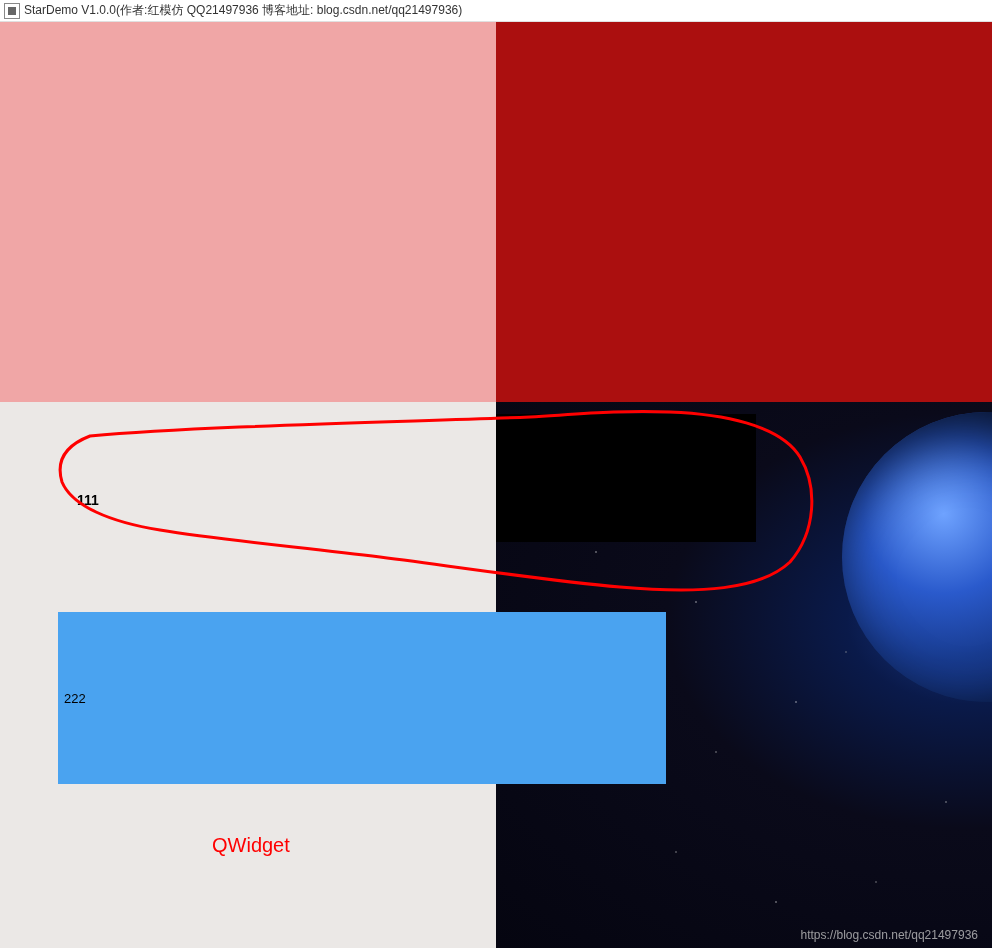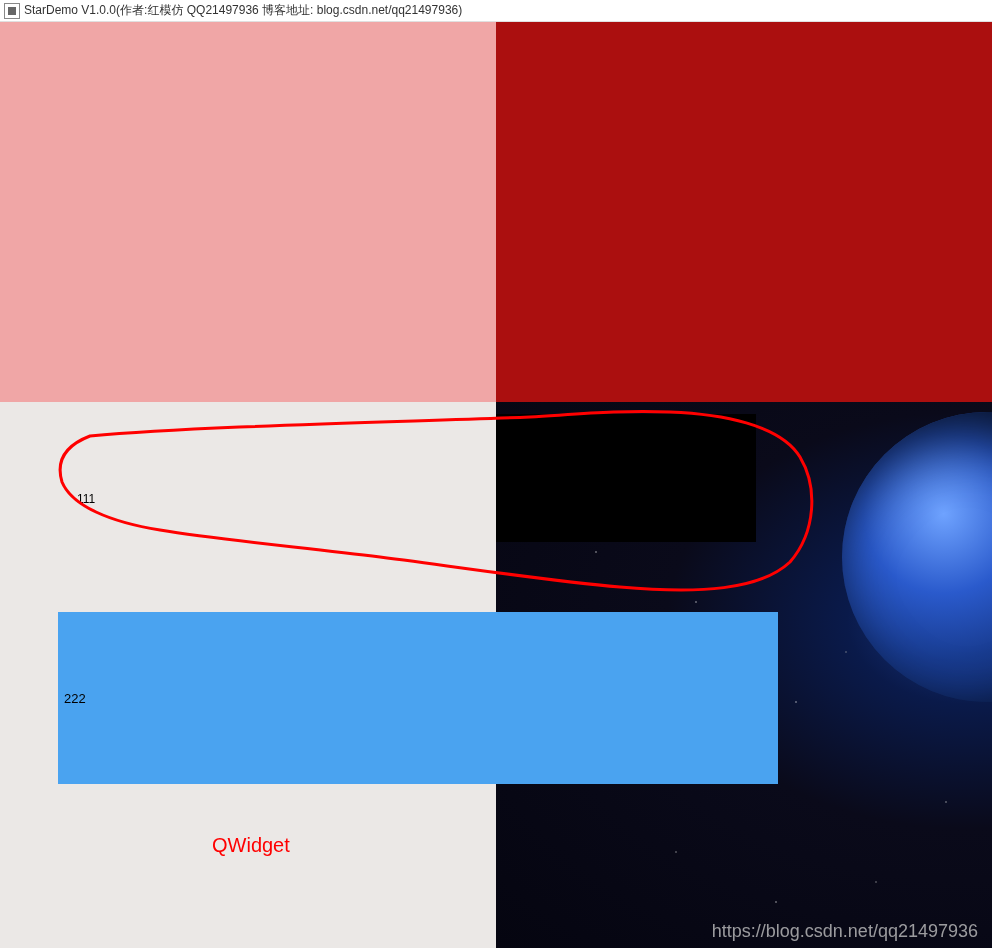--- a/index.html
+++ b/index.html
@@ -116,29 +116,30 @@
       left: 496px;
       top: 392px;
       width: 260px;
       height: 128px;
       background: #000000;
     }
     .label-111 {
       position: absolute;
       left: 77px;
       top: 470px;
-      font-size: 12px;
+      font-size: 14px;
       color: #000;
       font-family: Arial, sans-serif;
+      font-weight: bold;
     }
     .blue-rect {
       position: absolute;
       left: 58px;
       top: 590px;
-      width: 720px;
+      width: 608px;
       height: 172px;
       background: #4aa3f0;
       display: flex;
       align-items: center;
     }
     .label-222 {
       font-size: 13px;
       color: #000;
       padding-left: 6px;
       font-family: Arial, sans-serif;
@@ -158,21 +159,21 @@
       width: 105px;
       font-size: 18px;
       color: #ff0000;
       text-align: center;
       line-height: 22px;
     }
     .watermark {
       position: absolute;
       right: 14px;
       bottom: 6px;
-      font-size: 18px;
+      font-size: 12px;
       color: #cccccc;
       opacity: 0.75;
       font-family: Arial, sans-serif;
     }
     .annotation-svg {
       position: absolute;
       left: 0;
       top: 0;
       pointer-events: none;
     }

